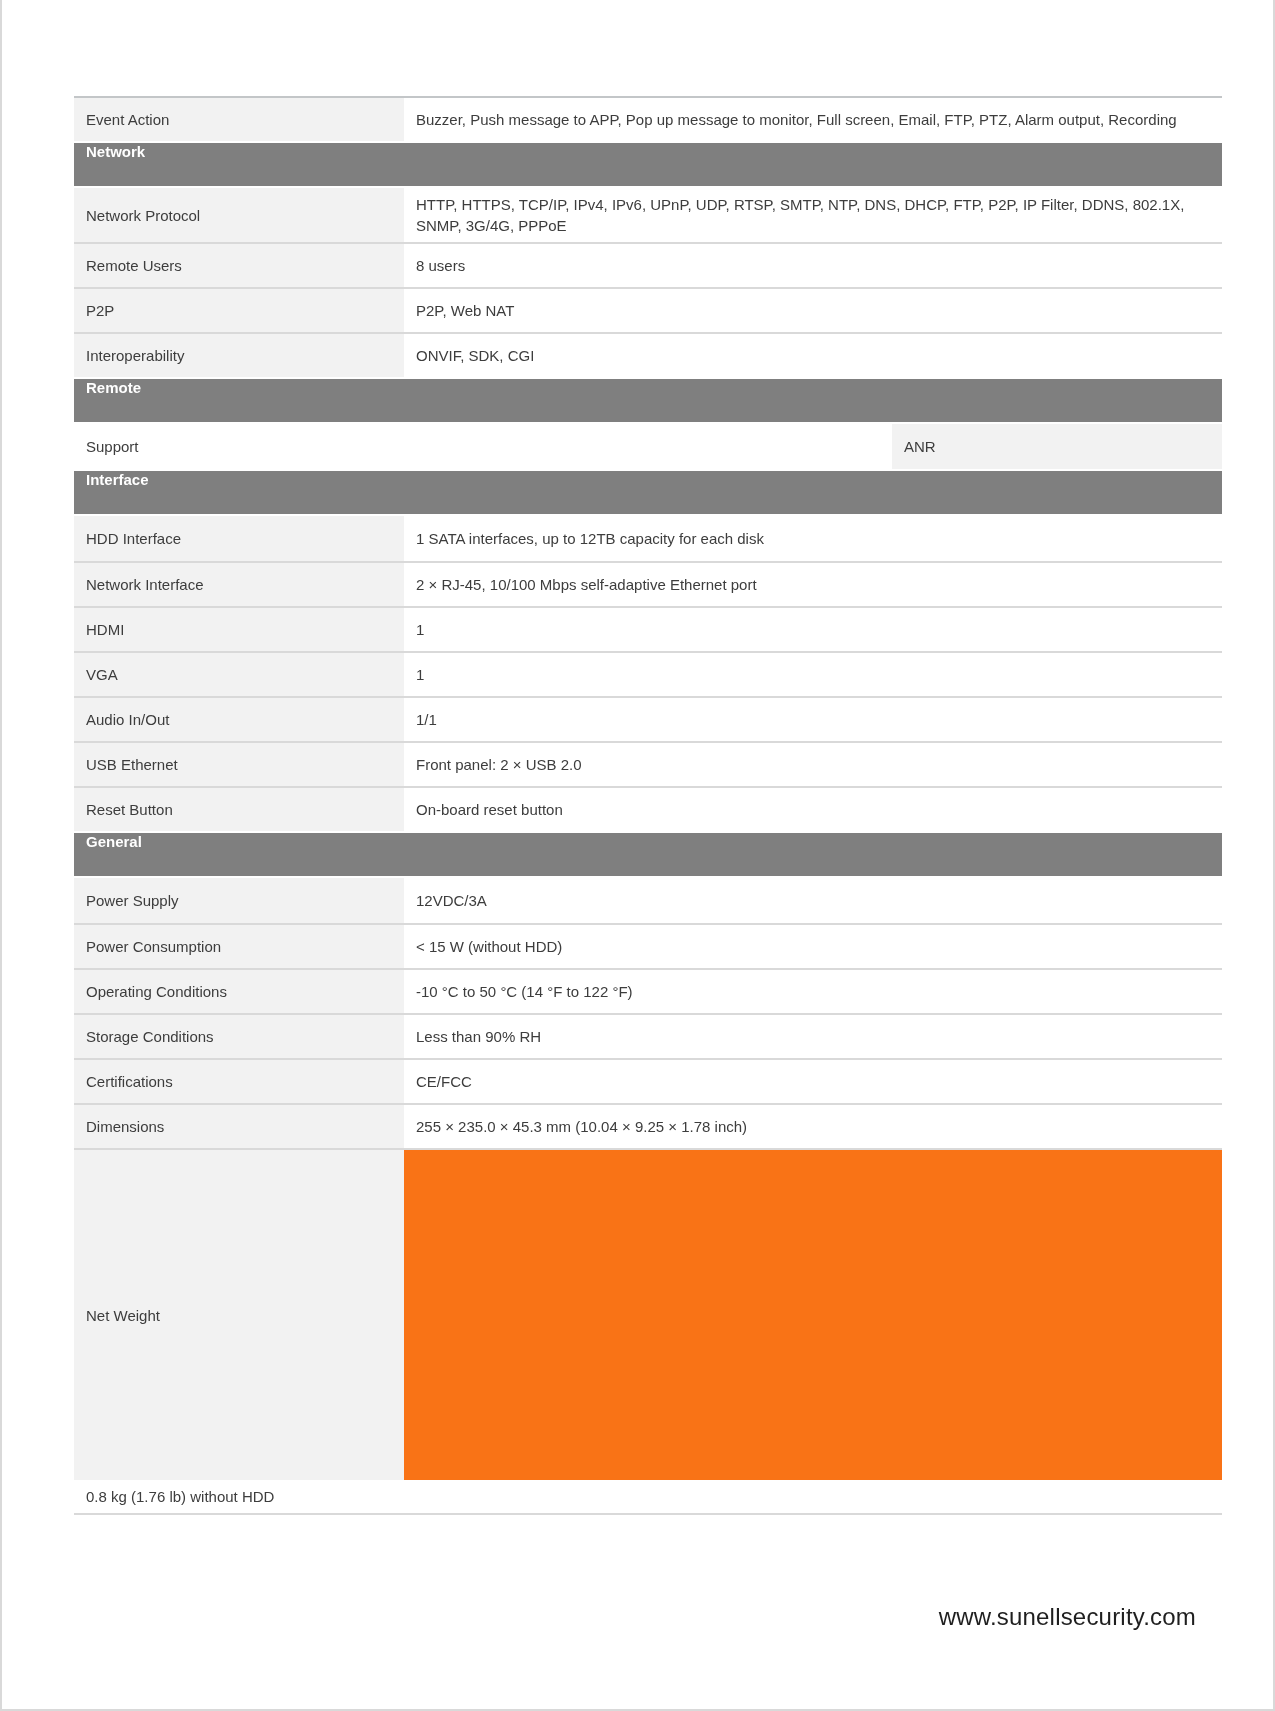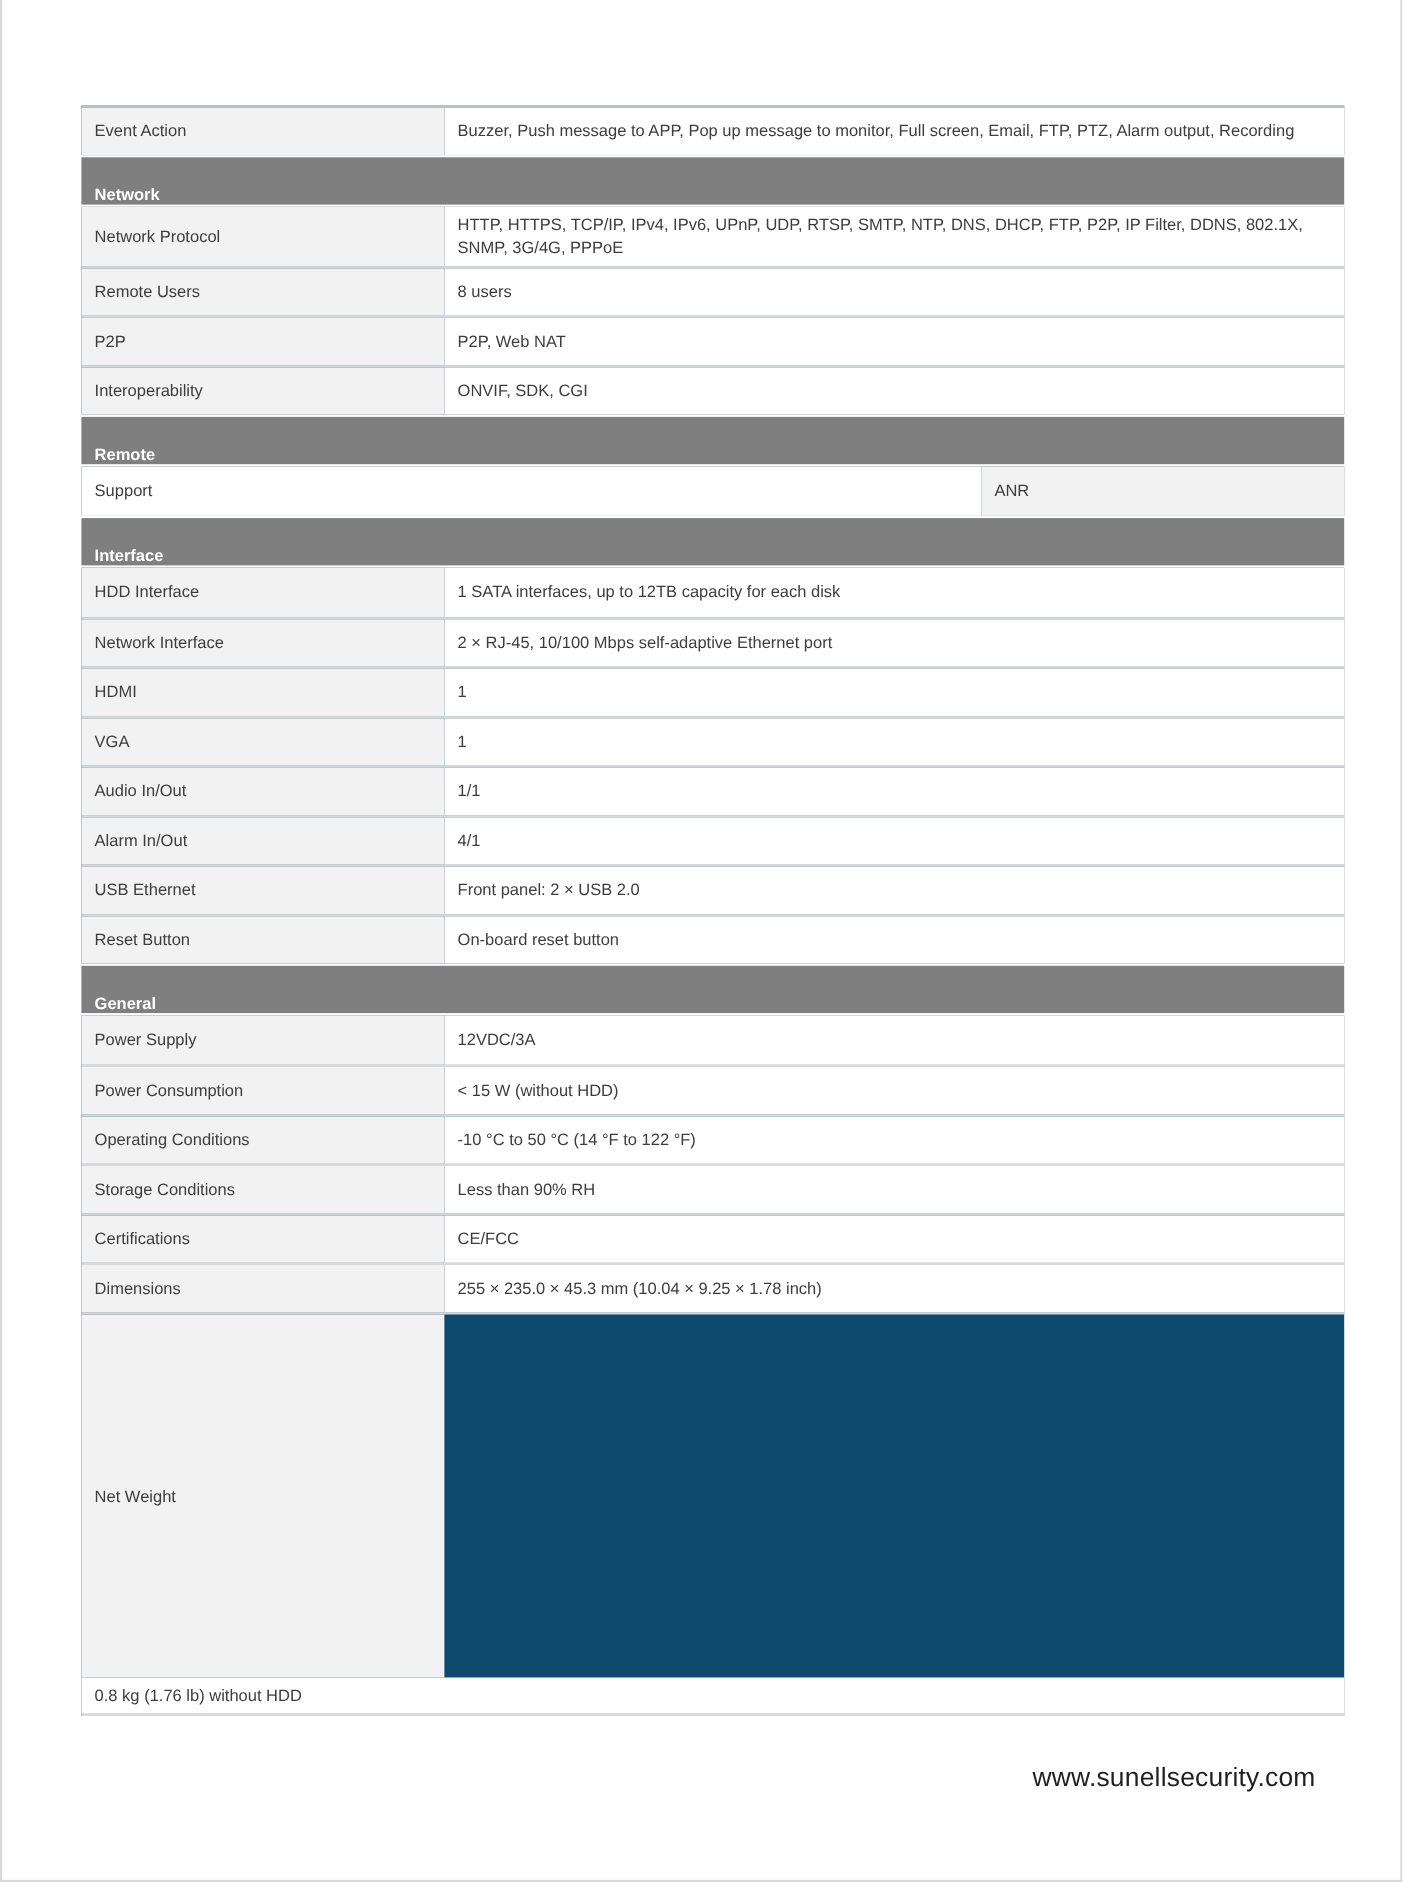--- a/index.html
+++ b/index.html
@@ -23,21 +23,21 @@
     position: absolute;
     left: 72px;
     top: 96px;
     width: 1148px;
   }
   .row {
     display: flex;
     align-items: stretch;
     min-height: 45px;
     border-top: 2px solid var(--row-border, #d9d9d9);
-    background: #0c4a6e;
+    background: #f97316;
   }
   .row.first-row { border-top: 2px solid var(--table-top-border, #c3c6c8); }
   .row.after-bar { border-top: none; }
   .spec-table .row:last-child { border-bottom: 2px solid var(--row-border, #d9d9d9); flex-direction: column; }
   .cell {
     display: flex;
     align-items: center;
     font-size: 15px;
     line-height: 1.4;
     color: var(--text-color, #3d3d3d);
@@ -52,21 +52,21 @@
     flex: 1 1 auto;
     background: #ffffff;
     padding: 6px 14px 6px 12px;
   }
   .section-bar {
     height: 43px;
     margin: 2px 0;
     background: var(--section-bar, #7f7f7f);
     color: var(--section-text, #ffffff);
     display: flex;
-    align-items: flex-end;
+    align-items: flex-start;
     padding: 0 12px;
     font-size: 15px;
     font-weight: bold;
   }
   .footer-url {
     position: absolute;
     top: 1603px;
     right: 77px;
     font-size: 24px;
     color: #1f1f1f;
@@ -127,24 +127,20 @@
       </div>
       <div class="row">
         <div class="cell label">VGA</div>
         <div class="cell value">1</div>
       </div>
       <div class="row">
         <div class="cell label">Audio In/Out</div>
         <div class="cell value">1/1</div>
       </div>
       <div class="row">
-        <div class="cell label">Alarm In/Out</div>
-        <div class="cell value">4/1</div>
-      </div>
-      <div class="row">
         <div class="cell label">USB Ethernet</div>
         <div class="cell value">Front panel: 2 × USB 2.0</div>
       </div>
       <div class="row">
         <div class="cell label">Reset Button</div>
         <div class="cell value">On-board reset button</div>
       </div>
       <div class="section-bar">
         <span>General</span>
       </div>

